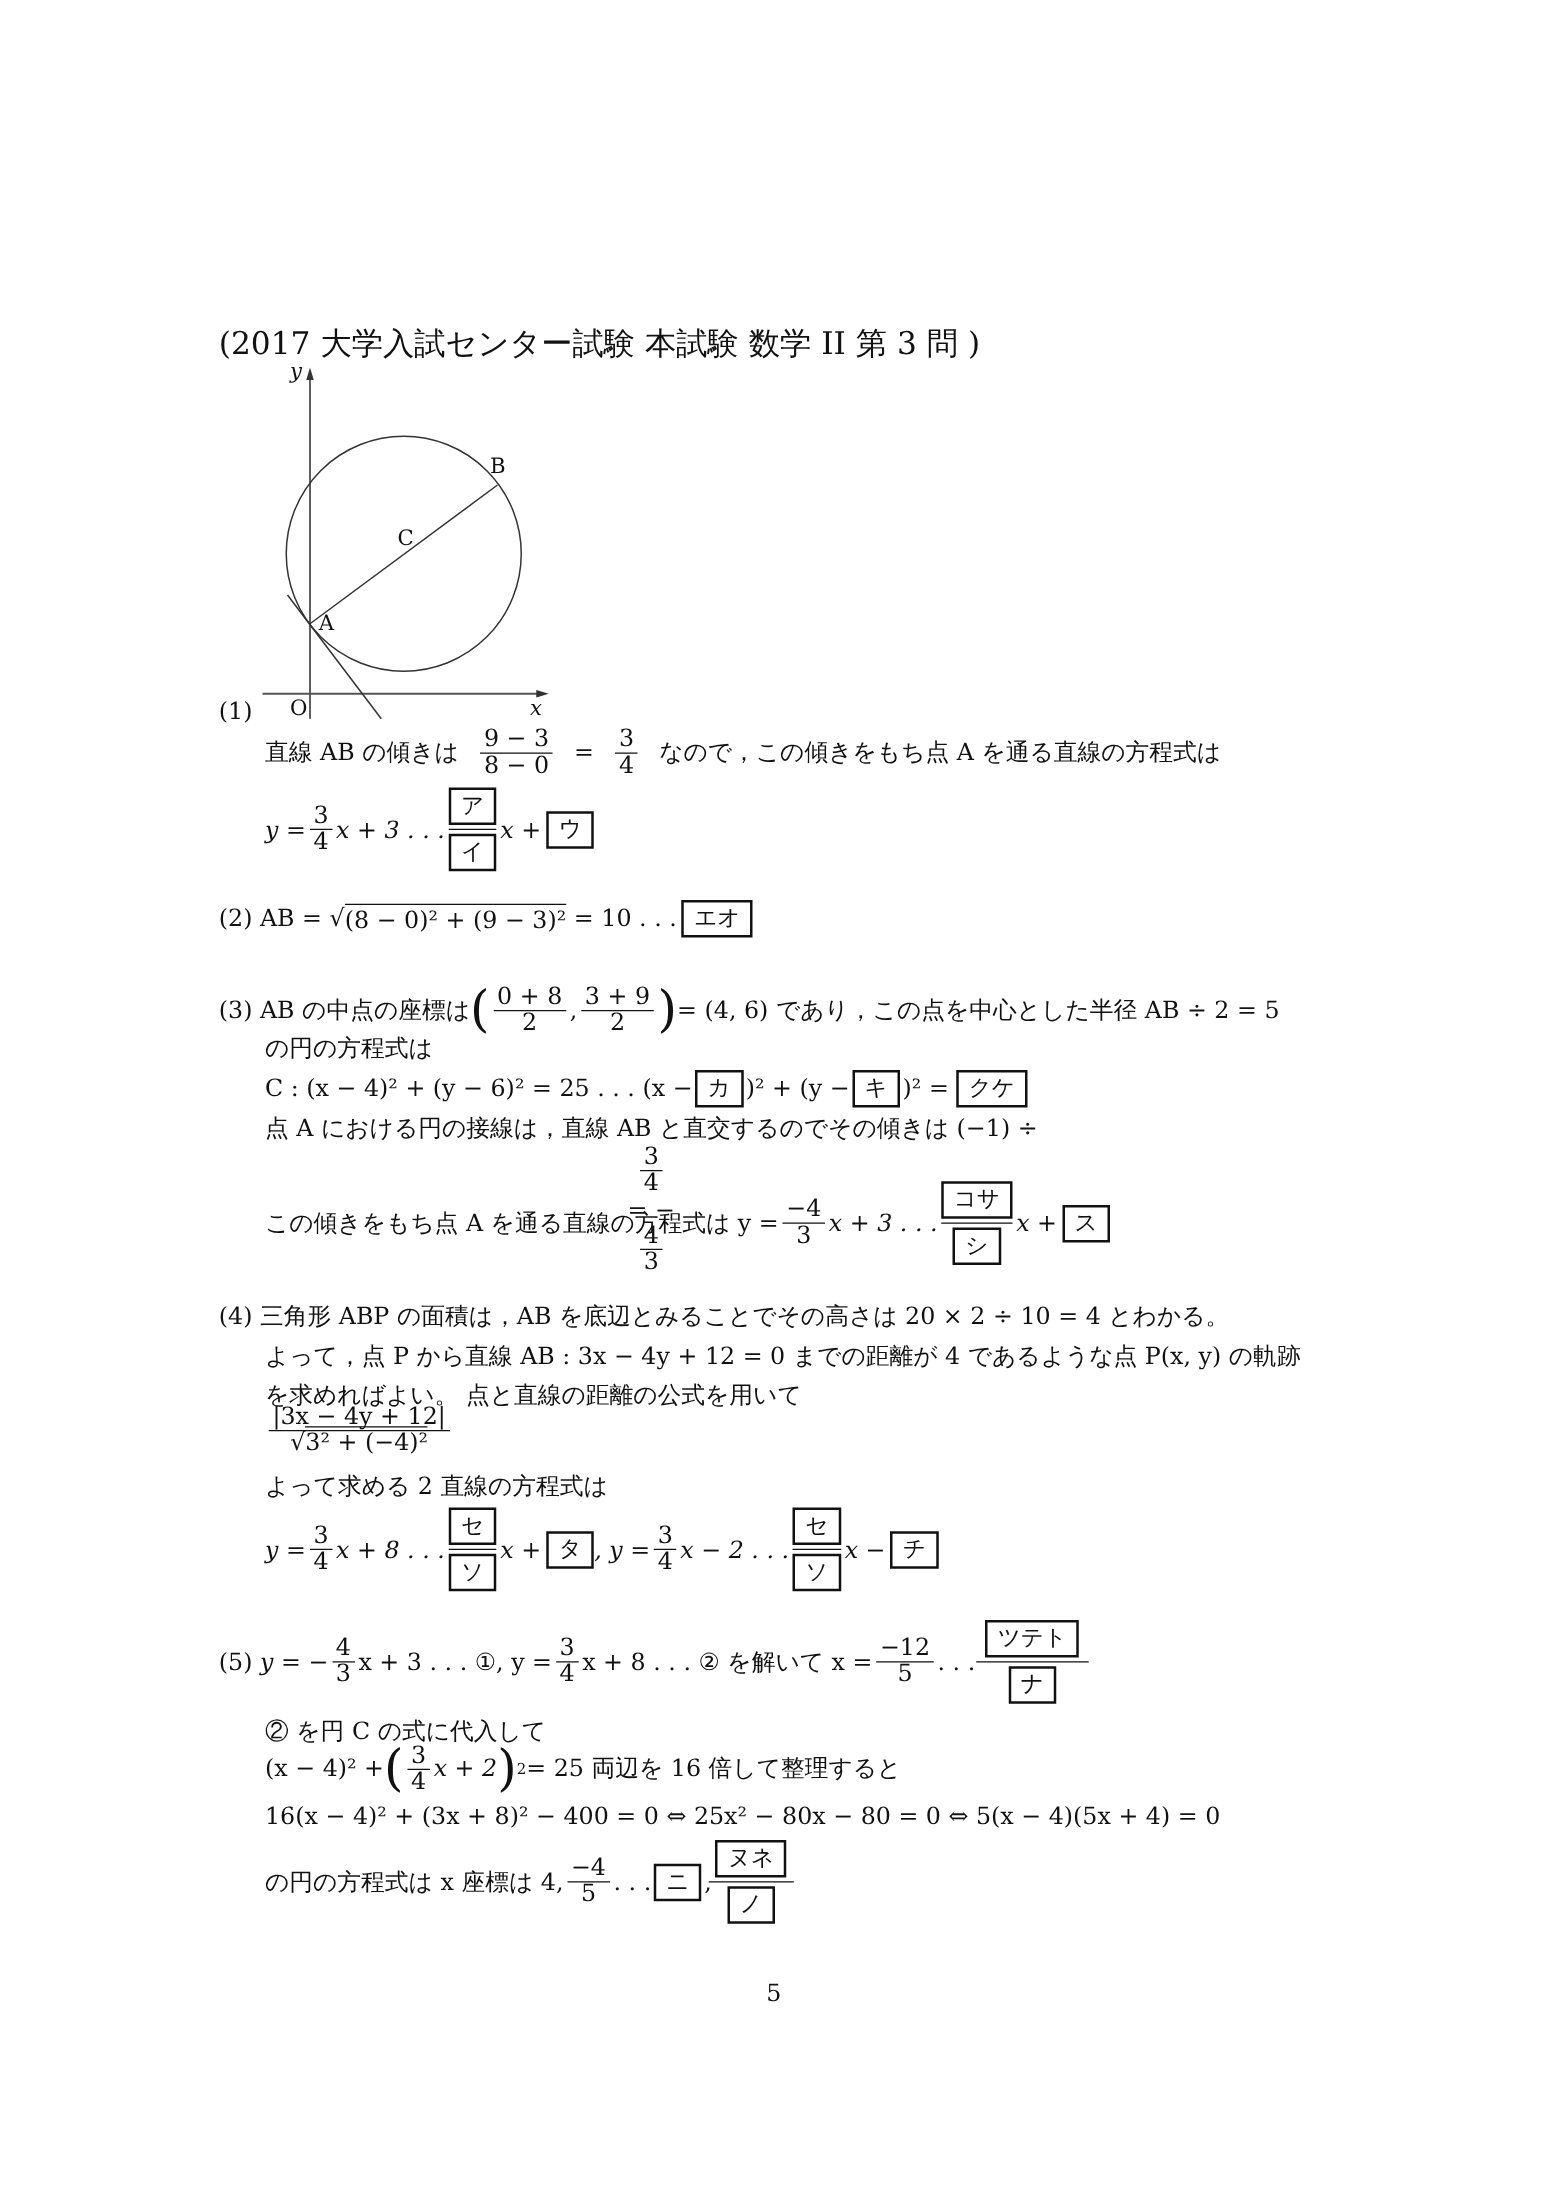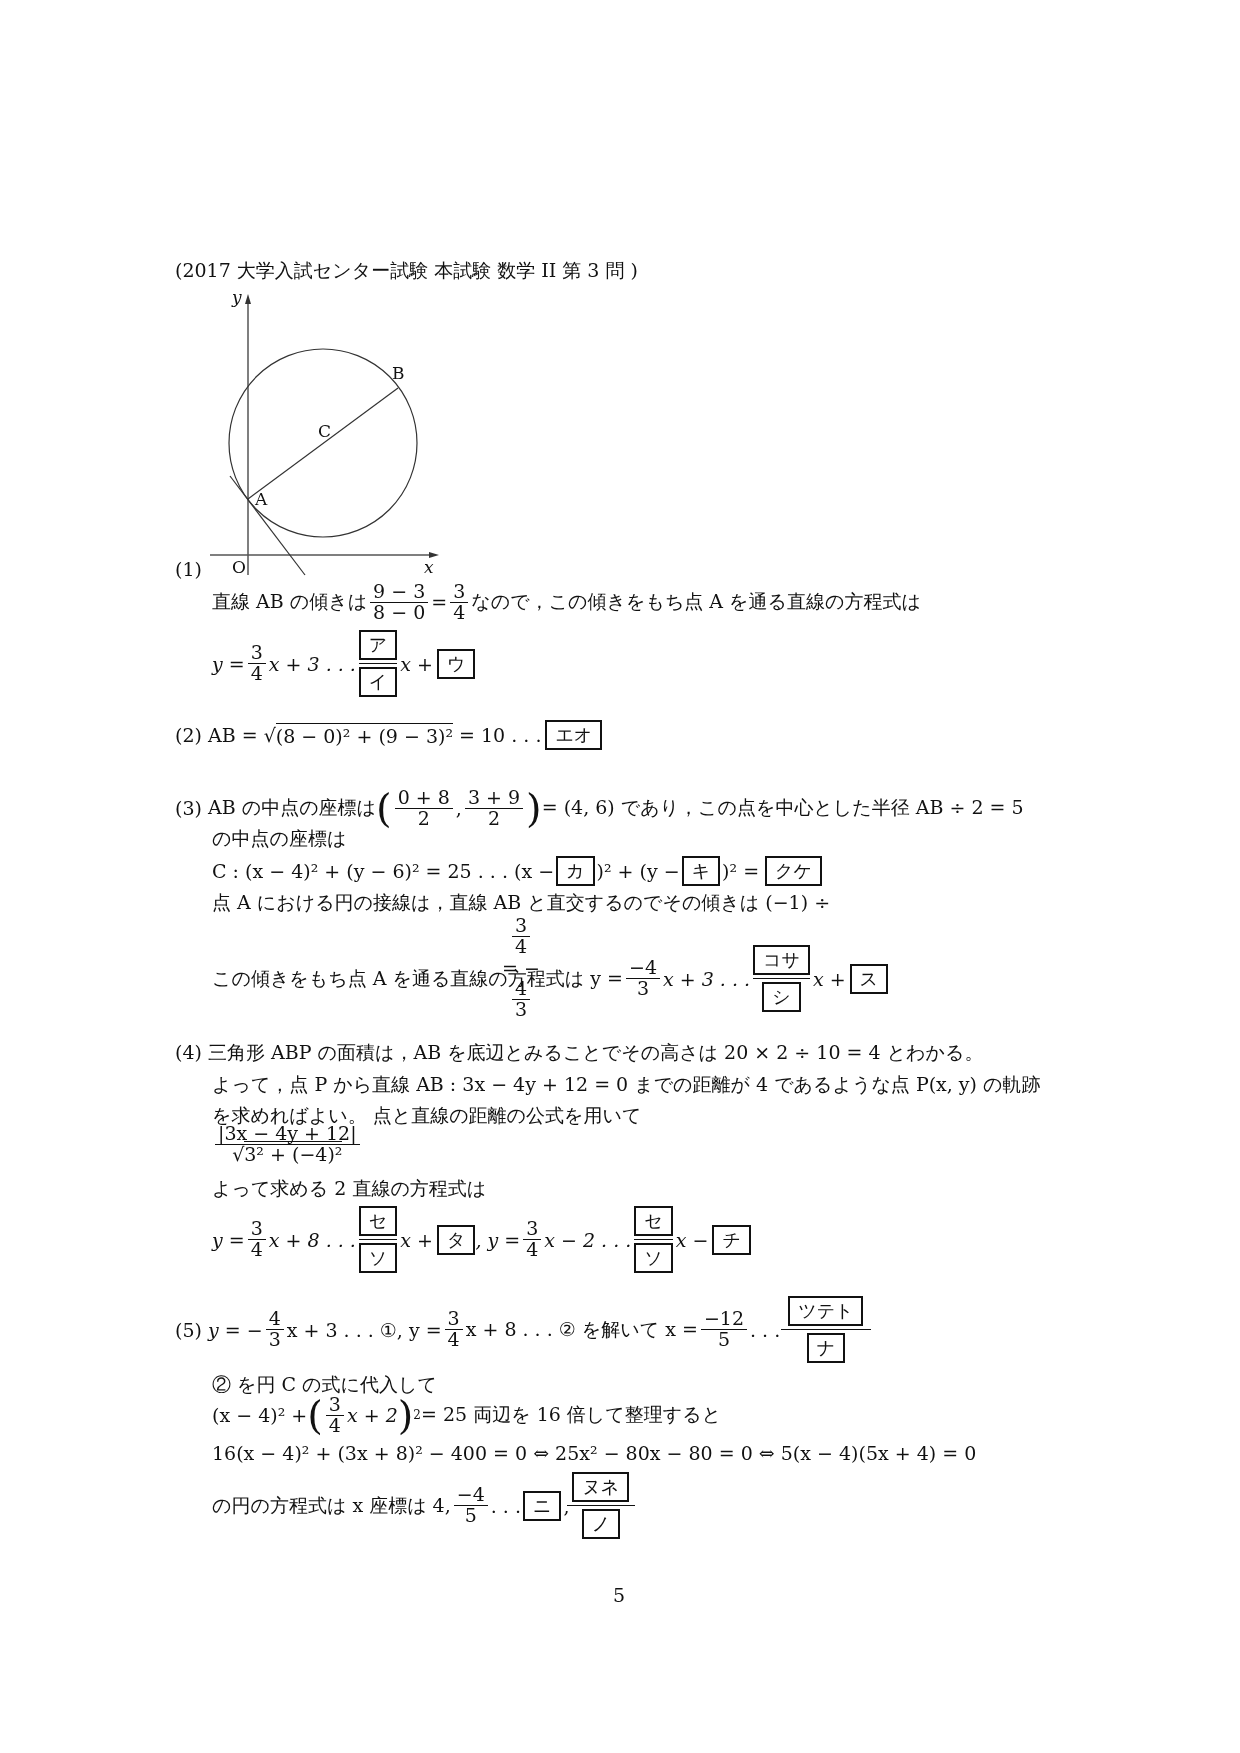--- a/index.html
+++ b/index.html
@@ -13,21 +13,21 @@
   .box { display:inline-block; border:2px solid #111; padding:1px 8px; font-family:"DejaVu Sans","Liberation Sans",sans-serif; font-size:18px; line-height:24px; text-align:center; min-width:18px; vertical-align:middle; }
   .bfrac { display:inline-flex; flex-direction:column; align-items:center; vertical-align:middle; margin:0 3px; }
   .bfrac .bar { width:100%; border-top:1.3px solid #111; margin:3px 0; }
   .sup { font-size:12px; vertical-align:super; }
   .sqrt { border-top:1.3px solid #111; padding-top:1px; }
   .big-paren { font-size:40px; vertical-align:middle; font-weight:200; }
 </style>
 </head>
 <body>
 
-<div class="abs" style="left:175px;top:258px;font-size:19px;">(2017 大学入試センター試験 本試験 数学 II 第 3 問 )</div>
+<div class="abs" style="left:175px;top:258px;font-size:25px;">(2017 大学入試センター試験 本試験 数学 II 第 3 問 )</div>
 
 <svg class="abs" style="left:150px;top:280px;" width="300" height="300">
 
   <line x1="98" y1="295" x2="98" y2="20" stroke="#555" stroke-width="1.5"></line>
   <polygon points="98,14 95,24 101,24" fill="#333"></polygon>
   <line x1="60" y1="275" x2="283" y2="275" stroke="#555" stroke-width="1.5"></line>
   <polygon points="289,275 279,272 279,278" fill="#333"></polygon>
 
   <circle cx="173" cy="163" r="94" fill="none" stroke="#333" stroke-width="1.2"></circle>
 
@@ -36,21 +36,21 @@
   <line x1="80" y1="196" x2="155" y2="295" stroke="#333" stroke-width="1.2"></line>
 </svg>
 <div class="abs it" style="left:232px;top:287px;font-size:17px;">y</div>
 <div class="abs it" style="left:424px;top:557px;font-size:17px;">x</div>
 <div class="abs" style="left:232px;top:557px;font-size:17px;">O</div>
 <div class="abs" style="left:255px;top:489px;font-size:17px;">A</div>
 <div class="abs" style="left:392px;top:363px;font-size:17px;">B</div>
 <div class="abs" style="left:318px;top:421px;font-size:17px;">C</div>
 
 <div class="abs" style="left:175px;top:558px;">(1)</div>
-<div class="abs" style="left:212px;top:582px;display:flex;align-items:center;">
+<div class="abs" style="left:212px;top:582px;display:flex;align-items:center;gap:14px;">
   <span>直線 AB の傾きは</span>
   <span class="frac">
       <span class="num">9 − 3</span>
       <span class="den">8 − 0</span>
     </span>
   <span>=</span>
   <span class="frac">
       <span class="num">3</span>
       <span class="den">4</span>
     </span>
@@ -87,21 +87,21 @@
       <span class="num">0 + 8</span>
       <span class="den">2</span>
     </span>,
   <span class="frac">
       <span class="num">3 + 9</span>
       <span class="den">2</span>
     </span>
   <span class="big-paren">)</span>
   <span>= (4, 6) であり，この点を中心とした半径 AB ÷ 2 = 5</span>
 </div>
-<div class="abs" style="left:212px;top:826px;">の中点の座標は</div>
+<div class="abs" style="left:212px;top:826px;">の円の方程式は</div>
 <div class="abs" style="left:212px;top:856px;display:flex;align-items:center;">
   <span>C : (x − 4)² + (y − 6)² = 25 . . . (x −</span>
   <span class="box" style="margin:0 2px">カ</span>
   <span>)² + (y −</span>
   <span class="box" style="margin:0 2px">キ</span>
   <span>)² =</span>
   <span class="box" style="margin-left:6px">クケ</span>
 </div>
 <div class="abs" style="left:212px;top:890px;display:flex;align-items:center;flex-direction:column;">
   <span>点 A における円の接線は，直線 AB と直交するのでその傾きは (−1) ÷</span>

